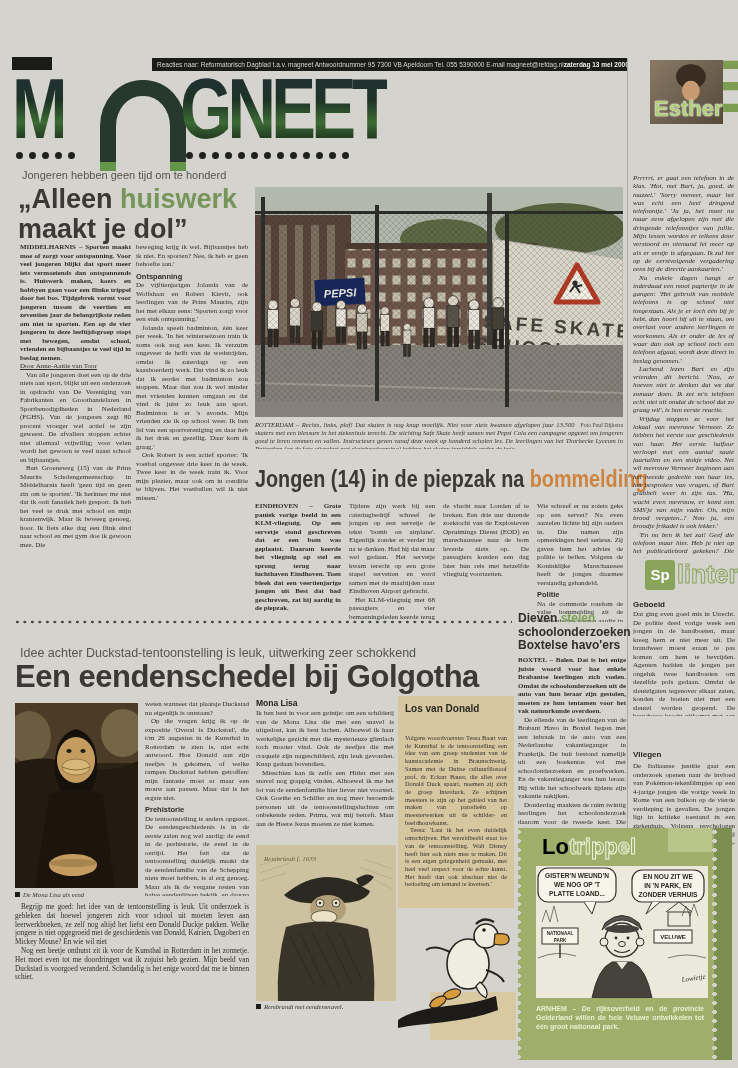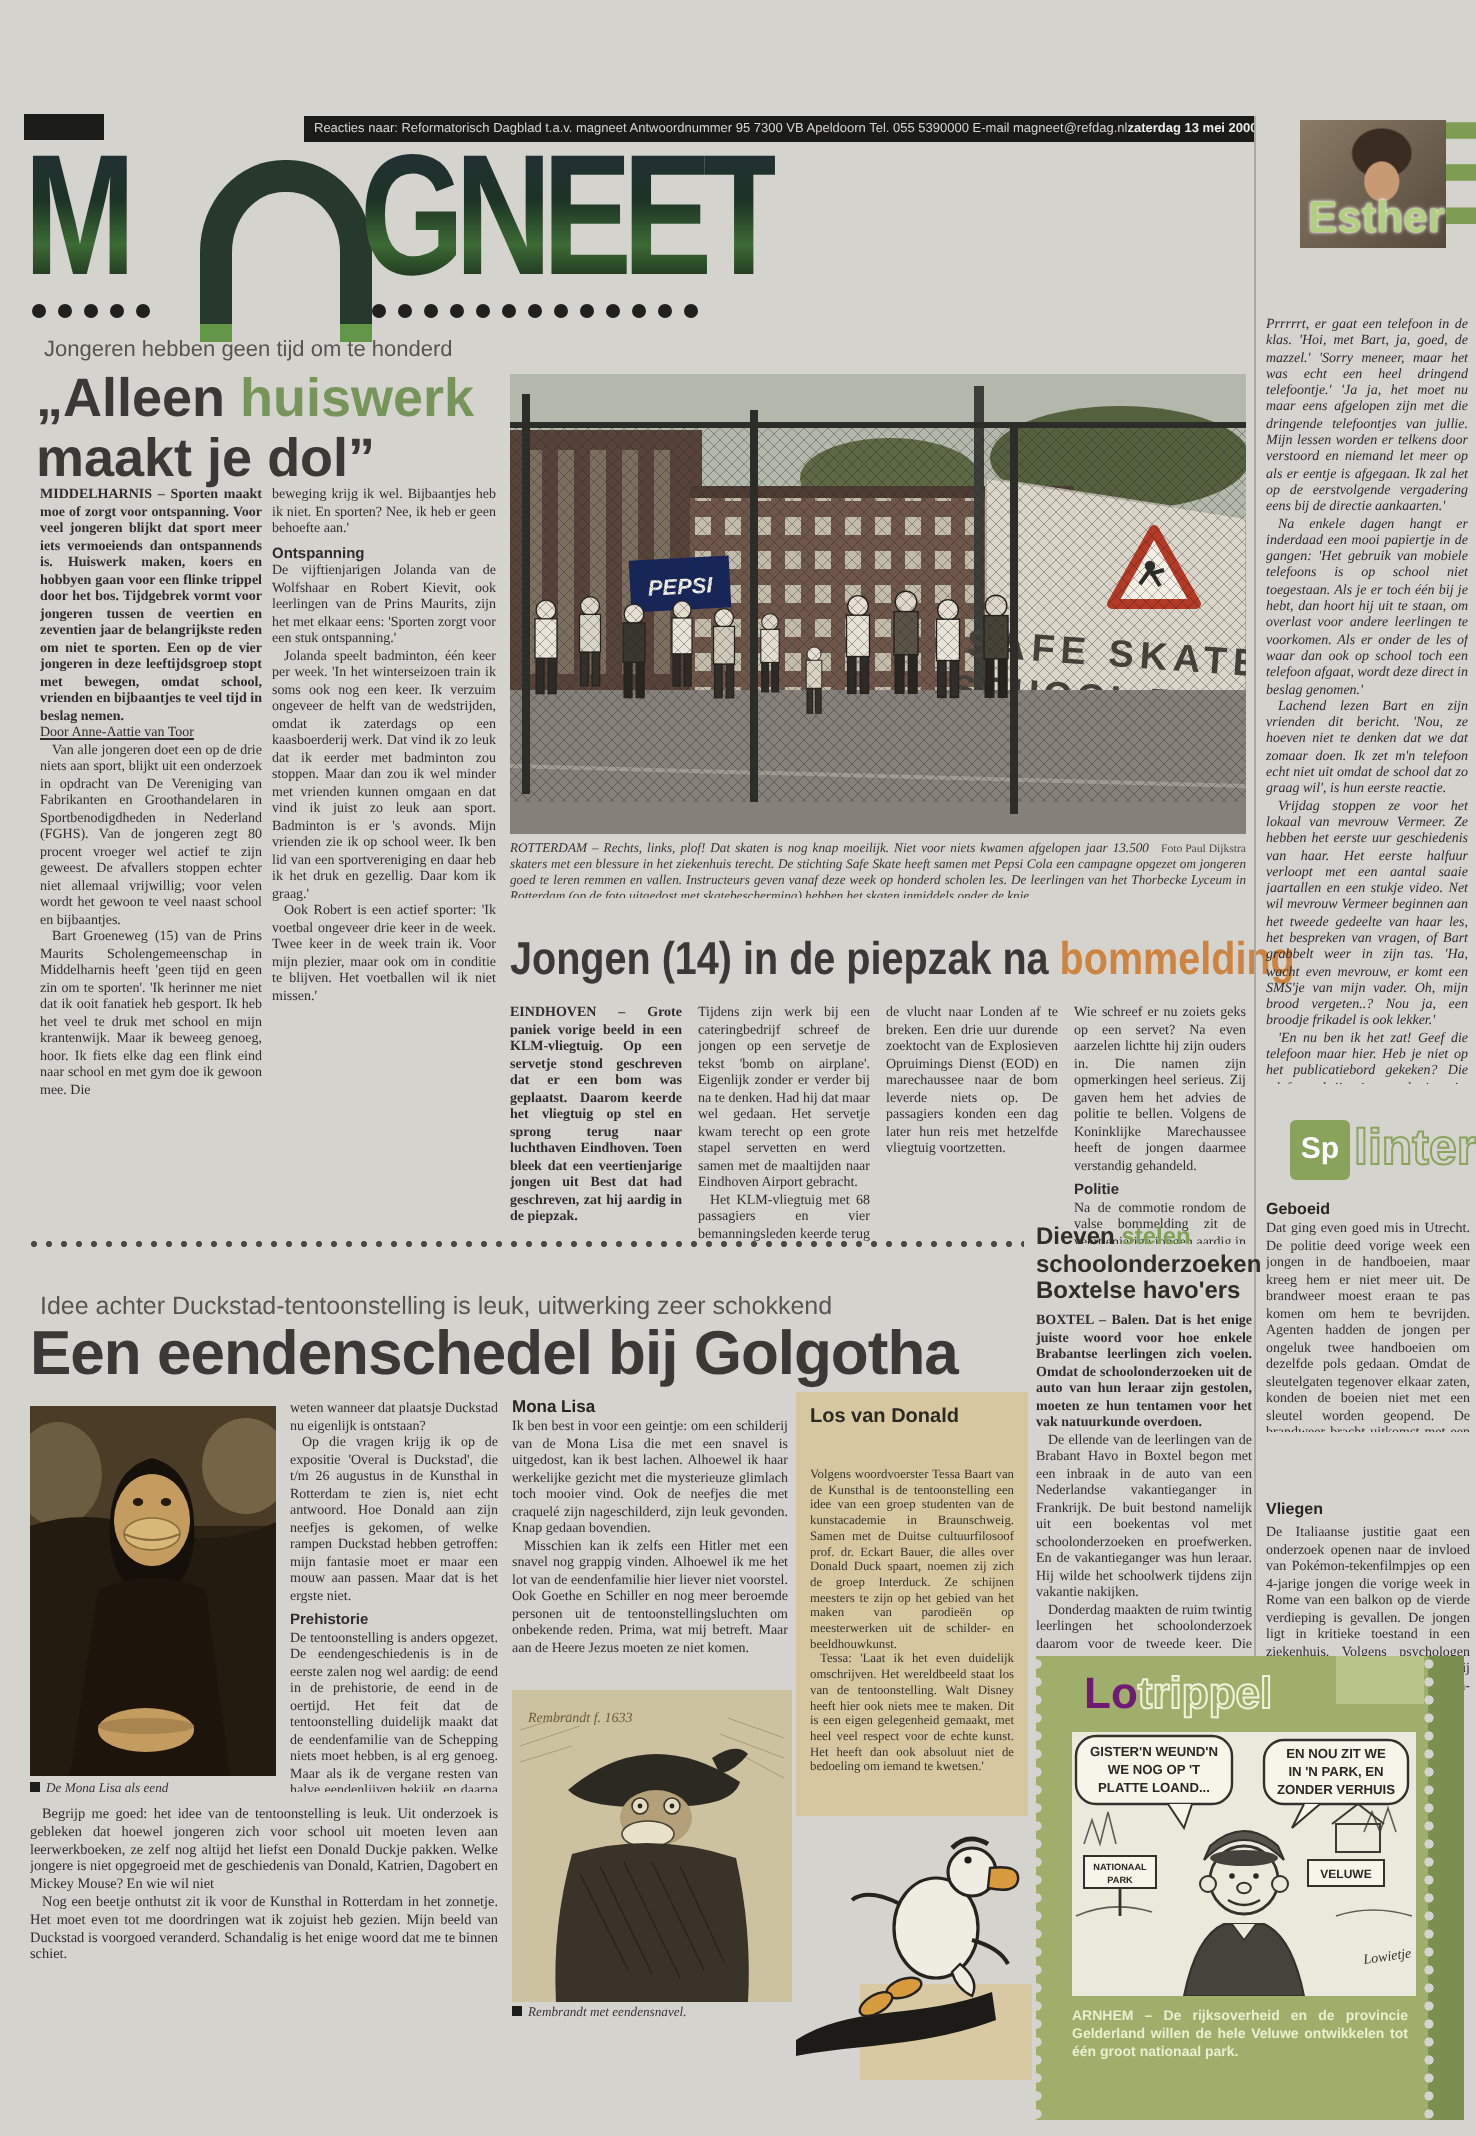--- a/index.html
+++ b/index.html
@@ -261,21 +261,21 @@
     <p class="subhead">Politie</p>
     <p class="first">Na de commotie rondom de valse bommelding zit de veertienjarige jongen aardig in de piepzak. Omdat hij nog geen zestien is, beslist het openbaar ministerie in Den Bosch wat er met hem gebeurt.</p>
   </div>
 
   <div class="abs dotline" style="left:15px;top:620px;width:497px;"></div>
 
   <div class="abs rule-v" style="left:627px;top:58px;height:800px;"></div>
   <div class="abs" style="left:697px;top:50px;font-family:'Liberation Sans',sans-serif;font-weight:bold;font-size:74px;line-height:74px;color:#7e9c52;">E</div>
   <div class="abs esther-photo" style="left:650px;top:60px;width:73px;height:64px;"></div>
   <div class="abs" style="left:654px;top:96px;font-family:'Liberation Sans',sans-serif;font-weight:bold;font-size:22px;color:#b2cf80;text-shadow:0 0 1px #fff,0 0 2px #fff;">Esther</div>
-  <div class="abs esth-col" style="left:633px;top:158px;width:101px;height:384px;">
+  <div class="abs esth-col" style="left:633px;top:174px;width:101px;height:384px;">
     <p class="first">Prrrrrt, er gaat een telefoon in de klas. 'Hoi, met Bart, ja, goed, de mazzel.' 'Sorry meneer, maar het was echt een heel dringend telefoontje.' 'Ja ja, het moet nu maar eens afgelopen zijn met die dringende telefoontjes van jullie. Mijn lessen worden er telkens door verstoord en niemand let meer op als er eentje is afgegaan. Ik zal het op de eerstvolgende vergadering eens bij de directie aankaarten.'</p>
     <p>Na enkele dagen hangt er inderdaad een mooi papiertje in de gangen: 'Het gebruik van mobiele telefoons is op school niet toegestaan. Als je er toch één bij je hebt, dan hoort hij uit te staan, om overlast voor andere leerlingen te voorkomen. Als er onder de les of waar dan ook op school toch een telefoon afgaat, wordt deze direct in beslag genomen.'</p>
     <p>Lachend lezen Bart en zijn vrienden dit bericht. 'Nou, ze hoeven niet te denken dat we dat zomaar doen. Ik zet m'n telefoon echt niet uit omdat de school dat zo graag wil', is hun eerste reactie.</p>
     <p>Vrijdag stoppen ze voor het lokaal van mevrouw Vermeer. Ze hebben het eerste uur geschiedenis van haar. Het eerste halfuur verloopt met een aantal saaie jaartallen en een stukje video. Net wil mevrouw Vermeer beginnen aan het tweede gedeelte van haar les, het bespreken van vragen, of Bart grabbelt weer in zijn tas. 'Ha, wacht even mevrouw, er komt een SMS'je van mijn vader. Oh, mijn brood vergeten..? Nou ja, een broodje frikadel is ook lekker.'</p>
     <p>'En nu ben ik het zat! Geef die telefoon maar hier. Heb je niet op het publicatiebord gekeken? Die telefoon krijg je voorlopig niet meer terug.' 'Maar mevrouw, dit is een heel dure, een Nokia 8210, die neemt u echt niet. Ik ga naar de directie.'</p>
 
   </div>
 
   <div class="abs" style="left:645px;top:560px;width:30px;height:30px;background:#89a35b;border-radius:3px;text-align:center;line-height:30px;font-family:'Liberation Sans',sans-serif;font-weight:bold;font-size:15px;color:#fff;">Sp</div>
   <div class="abs outline sans" style="left:677px;top:560px;font-weight:bold;font-size:25px;">linters</div>
@@ -387,21 +387,21 @@
     <p>De ellende van de leerlingen van de Brabant Havo in Boxtel begon met een inbraak in de auto van een Nederlandse vakantieganger in Frankrijk. De buit bestond namelijk uit een boekentas vol met schoolonderzoeken en proefwerken. En de vakantieganger was hun leraar. Hij wilde het schoolwerk tijdens zijn vakantie nakijken.</p>
     <p>Donderdag maakten de ruim twintig leerlingen het schoolonderzoek daarom voor de tweede keer. Die haast was geboden omdat het echte examen al op 22 mei plaatsvindt.</p>
   </div>
 
   <div class="abs panel" style="left:518px;top:828px;width:214px;height:232px;">
     <span class="perf" style="left:-3px;"></span>
     <div class="abs" style="left:196px;top:0;width:18px;height:232px;background:#7c8f51;"></div>
     <span class="perf" style="left:193px;"></span>
     <div class="abs" style="left:150px;top:0;width:44px;height:24px;background:#b9c48b;"></div>
     <div class="abs sans" style="left:24px;top:6px;font-weight:bold;font-size:22px;">
-      <span style="color:#701a75;text-align:right;">Lo</span><span class="outline-light">trippel</span>
+      <span style="color:#000000;text-align:right;">Lo</span><span class="outline-light">trippel</span>
     </div>
     <div class="abs" style="left:18px;top:38px;width:172px;height:132px;background:#ebe8dc;">
       <svg width="172" height="132" viewBox="0 0 172 132">
         <g stroke="#3c3a36" stroke-width="0.8" fill="none" opacity="0.8">
           <path d="M6,56 L10,44 L14,56 L18,40 L22,56 M146,50 L150,40 L154,50 L158,38 L162,50"></path>
           <path d="M2,92 Q20,84 40,90 M132,92 Q150,86 170,92"></path>
         </g>
         <rect x="132" y="46" width="22" height="14" fill="none" stroke="#3c3a36" stroke-width="1"></rect>
         <path d="M130,46 L143,36 L156,46" fill="none" stroke="#3c3a36" stroke-width="1"></path>
         <rect x="2" y="2" width="78" height="34" rx="10" fill="#f7f5ea" stroke="#33312c" stroke-width="1.2"></rect>

